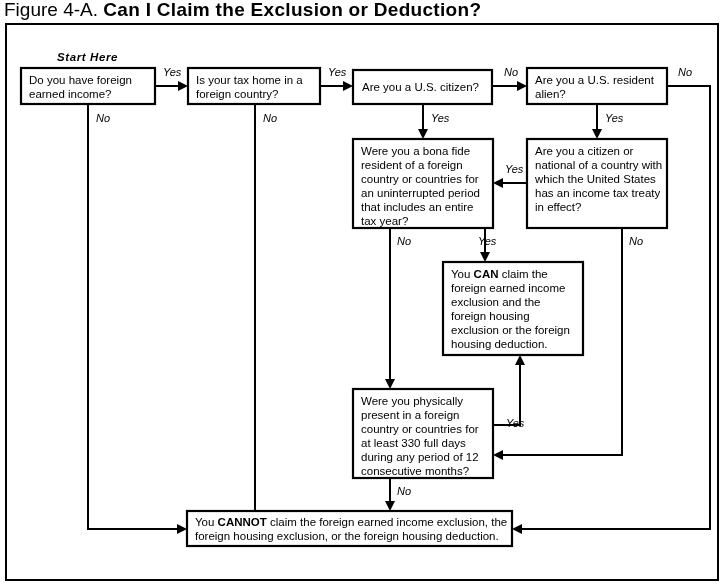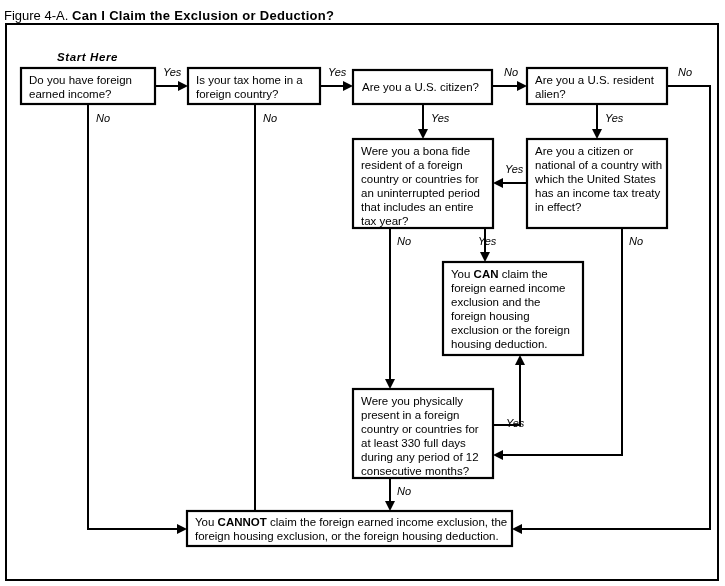--- a/index.html
+++ b/index.html
@@ -14,22 +14,22 @@
   #page {
     position: relative;
     width: 725px;
     height: 586px;
     background: #ffffff;
     overflow: hidden;
   }
   #figure-title {
     position: absolute;
     left: 4px;
-    top: 8px;
-    font-size: 13px;
+    top: 2px;
+    font-size: 19px;
     line-height: 16px;
     white-space: nowrap;
   }
   #figure-title .label {
     font-weight: normal;
   }
   #figure-title .heading {
     font-weight: bold;
     letter-spacing: 0.3px;
   }

